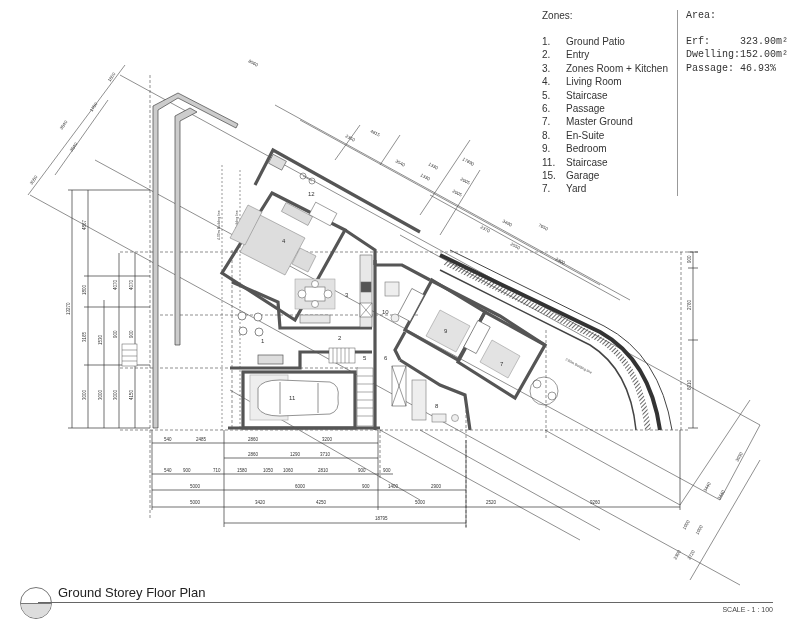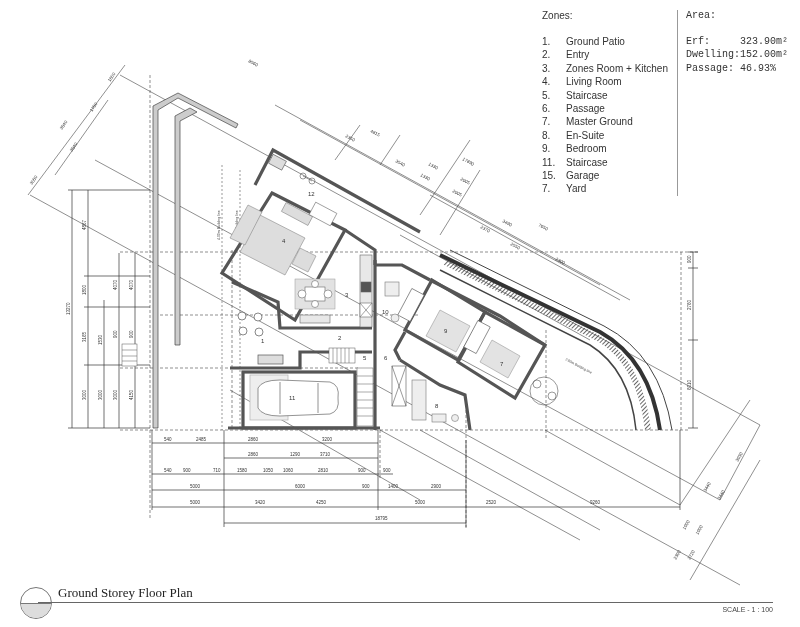--- a/index.html
+++ b/index.html
@@ -7,21 +7,21 @@
   #plan { position:absolute; left:0; top:0; width:800px; height:627px; }
   .legend { position:absolute; left:542px; top:10px; font-family:"Liberation Sans", sans-serif; font-size:10px; color:#333; }
   .legend .title { margin-bottom:14px; }
   .legend .row { display:flex; height:13.4px; line-height:13.4px; }
   .legend .num { width:24px; }
   .legend-divider { position:absolute; left:677px; top:10px; width:1px; height:186px; background:#999; }
   .area { position:absolute; left:686px; top:10px; font-family:Liberation Mono, monospace; font-size:10px; color:#333; }
   .area .title { margin-bottom:14px; }
   .area .row { display:flex; height:13.4px; line-height:13.4px; }
   .area .k { width:54px; }
-  .footer-title { position:absolute; left:58px; top:585px; font-family:Liberation Serif, serif; font-size:13px; color:#222; }
+  .footer-title { position:absolute; left:58px; top:585px; font-family:Liberation Sans, sans-serif; font-size:13px; color:#222; }
   .footer-line { position:absolute; left:38px; top:602px; width:735px; height:1px; background:#666; }
   .footer-circle { position:absolute; left:20px; top:587px; width:30px; height:30px; border:1px solid #777; border-radius:50%; overflow:hidden; background:#fff; }
   .footer-circle .lower { position:absolute; left:0; top:15px; width:100%; height:15px; background:#ddd; border-top:1px solid #777; }
   .scale { position:absolute; right:27px; top:606px; font-family:"Liberation Sans", sans-serif; font-size:7px; color:#444; }
 </style>
 </head>
 <body>
 
 <svg id="plan" viewBox="0 0 800 627" xmlns="http://www.w3.org/2000/svg">
   <defs>

